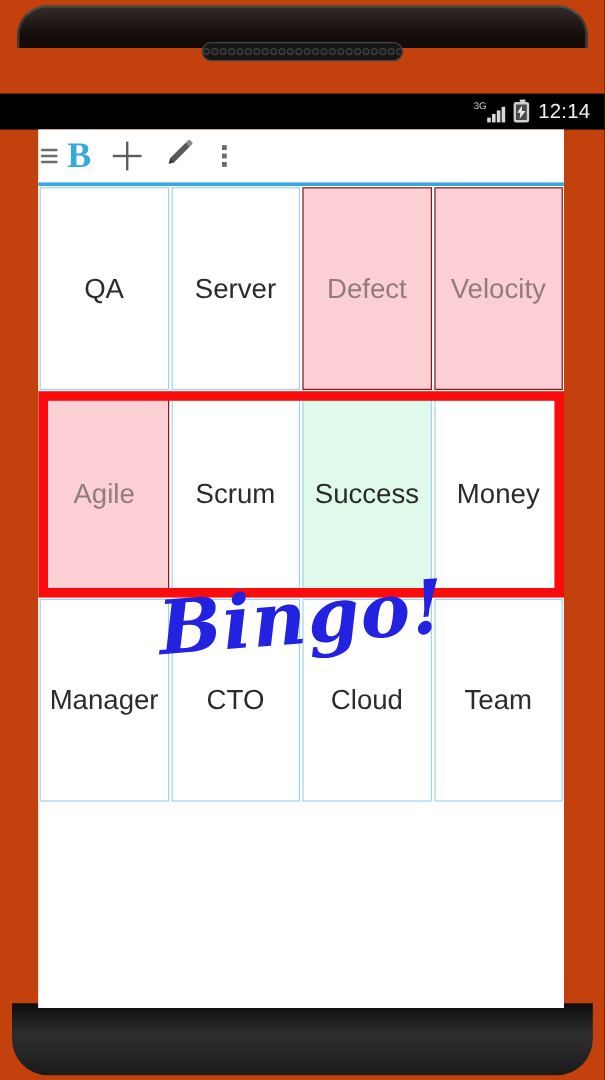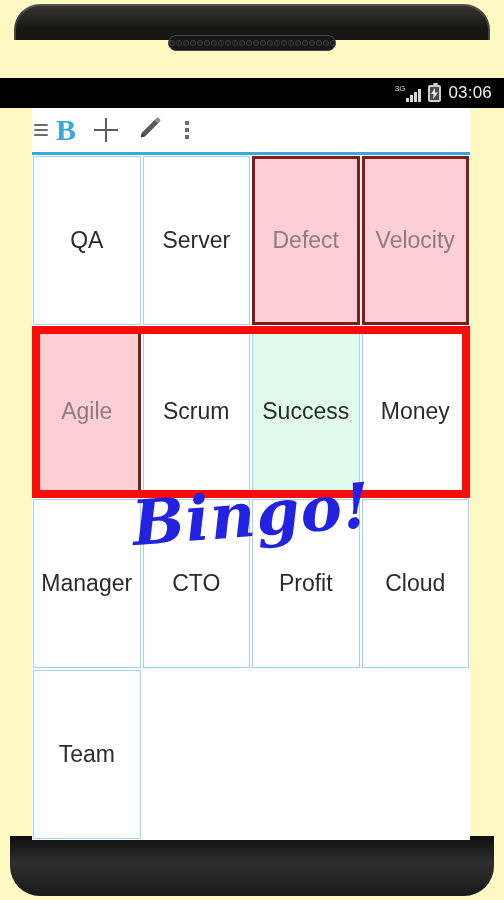--- a/index.html
+++ b/index.html
@@ -7,21 +7,21 @@
     width:504px; height:900px;
     background:#000;
     font-family:"Liberation Sans", sans-serif;
     overflow:hidden;
   }
 
   
   #phone {
     position:relative;
     width:504px; height:900px;
-    background:#fef9c3;
+    background:#c2410c;
     padding-left:40px;
   }
   .bezel-top-hl {
     position:absolute; left:14px; right:14px; top:4px; height:36px;
     border-top:2px solid #4a4a4a;
     border-left:2px solid #3a3a3a;
     border-right:2px solid #3a3a3a;
     border-radius:26px 26px 0 0;
     background:linear-gradient(180deg,#2b2b2b 0%, #0a0a0a 70%);
     opacity:.95;
@@ -149,21 +149,21 @@
     display:flex; align-items:center; justify-content:center;
     font-size:23px; color:#2b2b2b;
     background:#fff;
     overflow:visible;
     white-space:nowrap;
   }
   .cell.marked { background:#dffaeb; }
   .cell.win {
     background:#fbcfd4;
     color:#917b7e;
-    border:3px solid #7f1d1d;
+    border:1px solid #7f1d1d;
   }
 
   
   #win-box {
     position:absolute;
     left:0; right:0;
     top:25%; height:25%;
     border:8px solid #fb0c0c;
     pointer-events:none;
     z-index:3;
@@ -232,21 +232,21 @@
             <b></b>
             <b></b>
             <b></b>
         </span>
       </span>
       <span class="batt">
         <svg width="7" height="11" viewBox="0 0 7 11" aria-hidden="true">
           <polygon points="4,0 0,6 2.6,6 2,11 7,4.4 4,4.4" fill="#e9e9e9"></polygon>
         </svg>
       </span>
-      <span id="clock">03:06</span>
+      <span id="clock">12:14</span>
     </div>
   </div>
 
   <div id="app">
 
     <div id="toolbar">
       <div id="hamburger">
         <span></span>
           <span></span>
           <span></span>
@@ -300,23 +300,20 @@
           <div class="cell">
             <span>Money</span>
           </div>
           <div class="cell">
             <span>Manager</span>
           </div>
           <div class="cell">
             <span>CTO</span>
           </div>
           <div class="cell">
-            <span>Profit</span>
-          </div>
-          <div class="cell">
             <span>Cloud</span>
           </div>
           <div class="cell">
             <span>Team</span>
           </div>
         </div>
       <div id="win-box" style="top: 25%; height: 25%; border-color: rgb(251, 12, 12);"></div>
       <div id="bingo-banner">
         <span id="bingo-text">Bingo!</span>
       </div>

